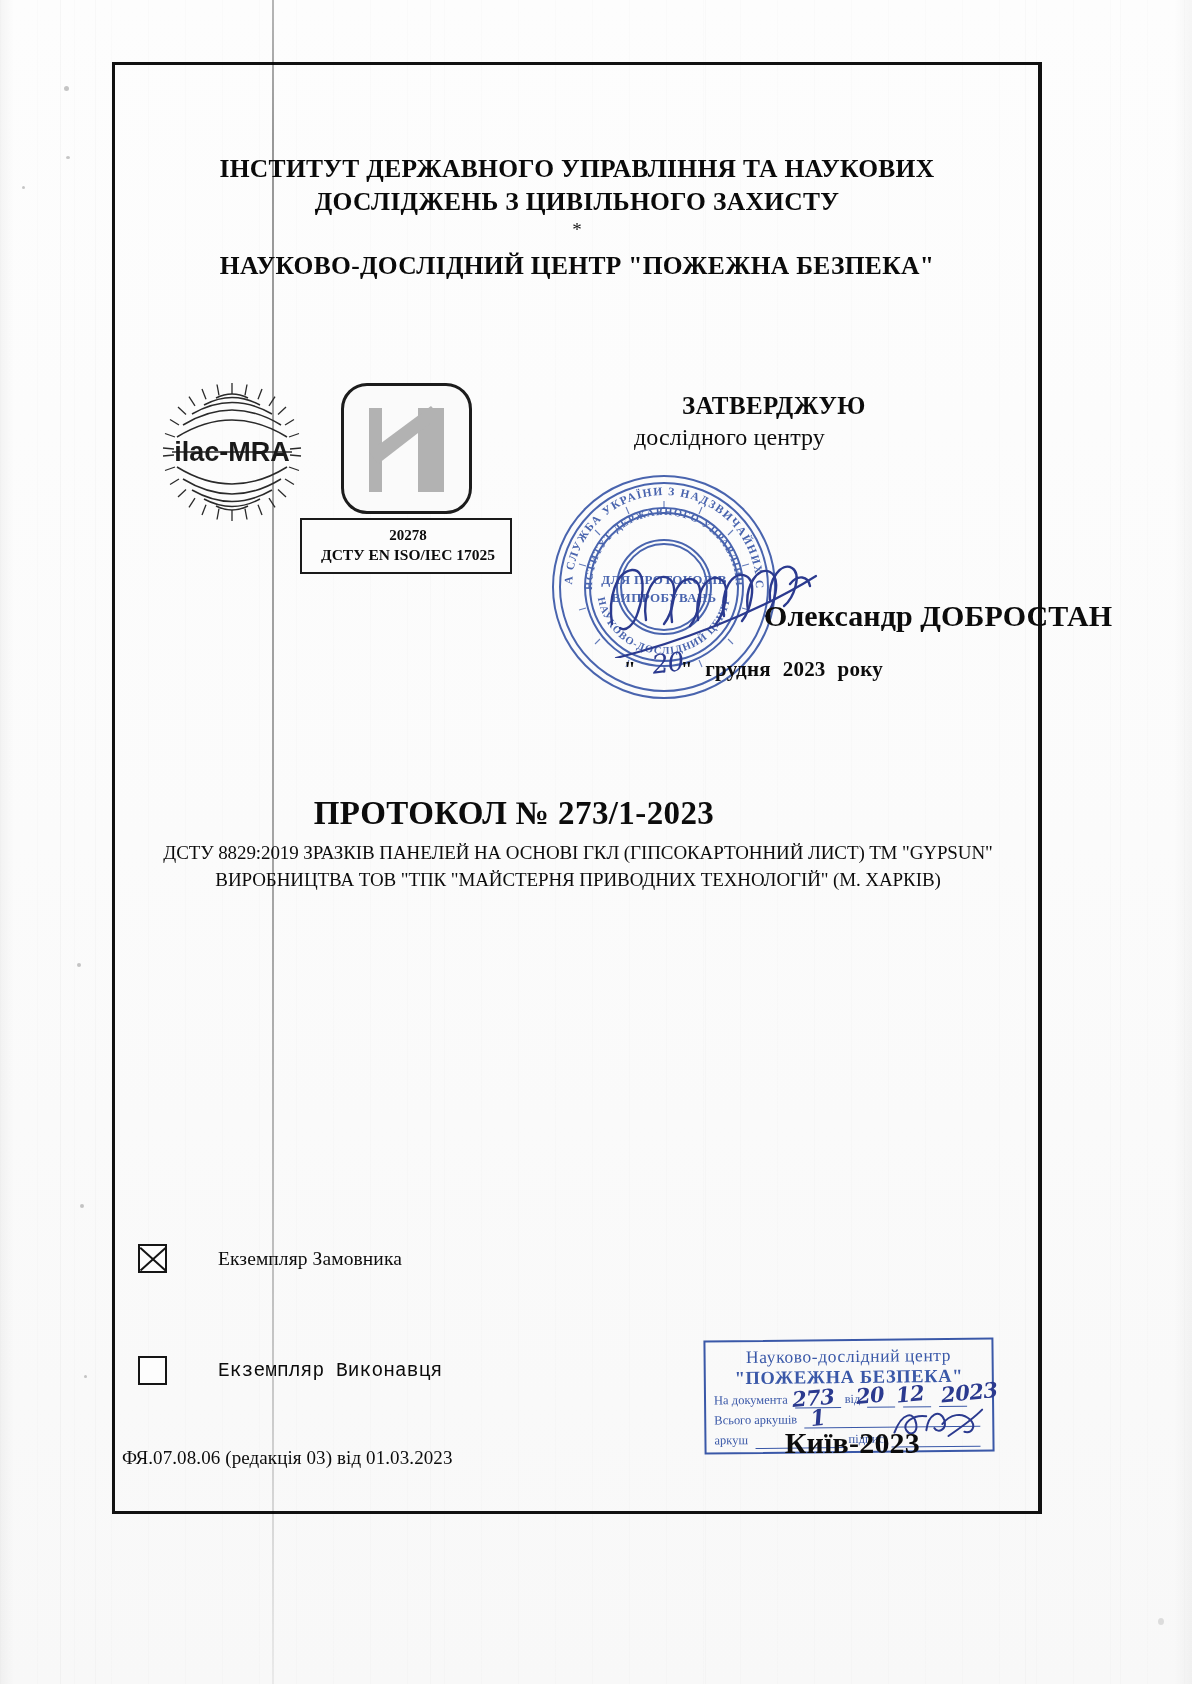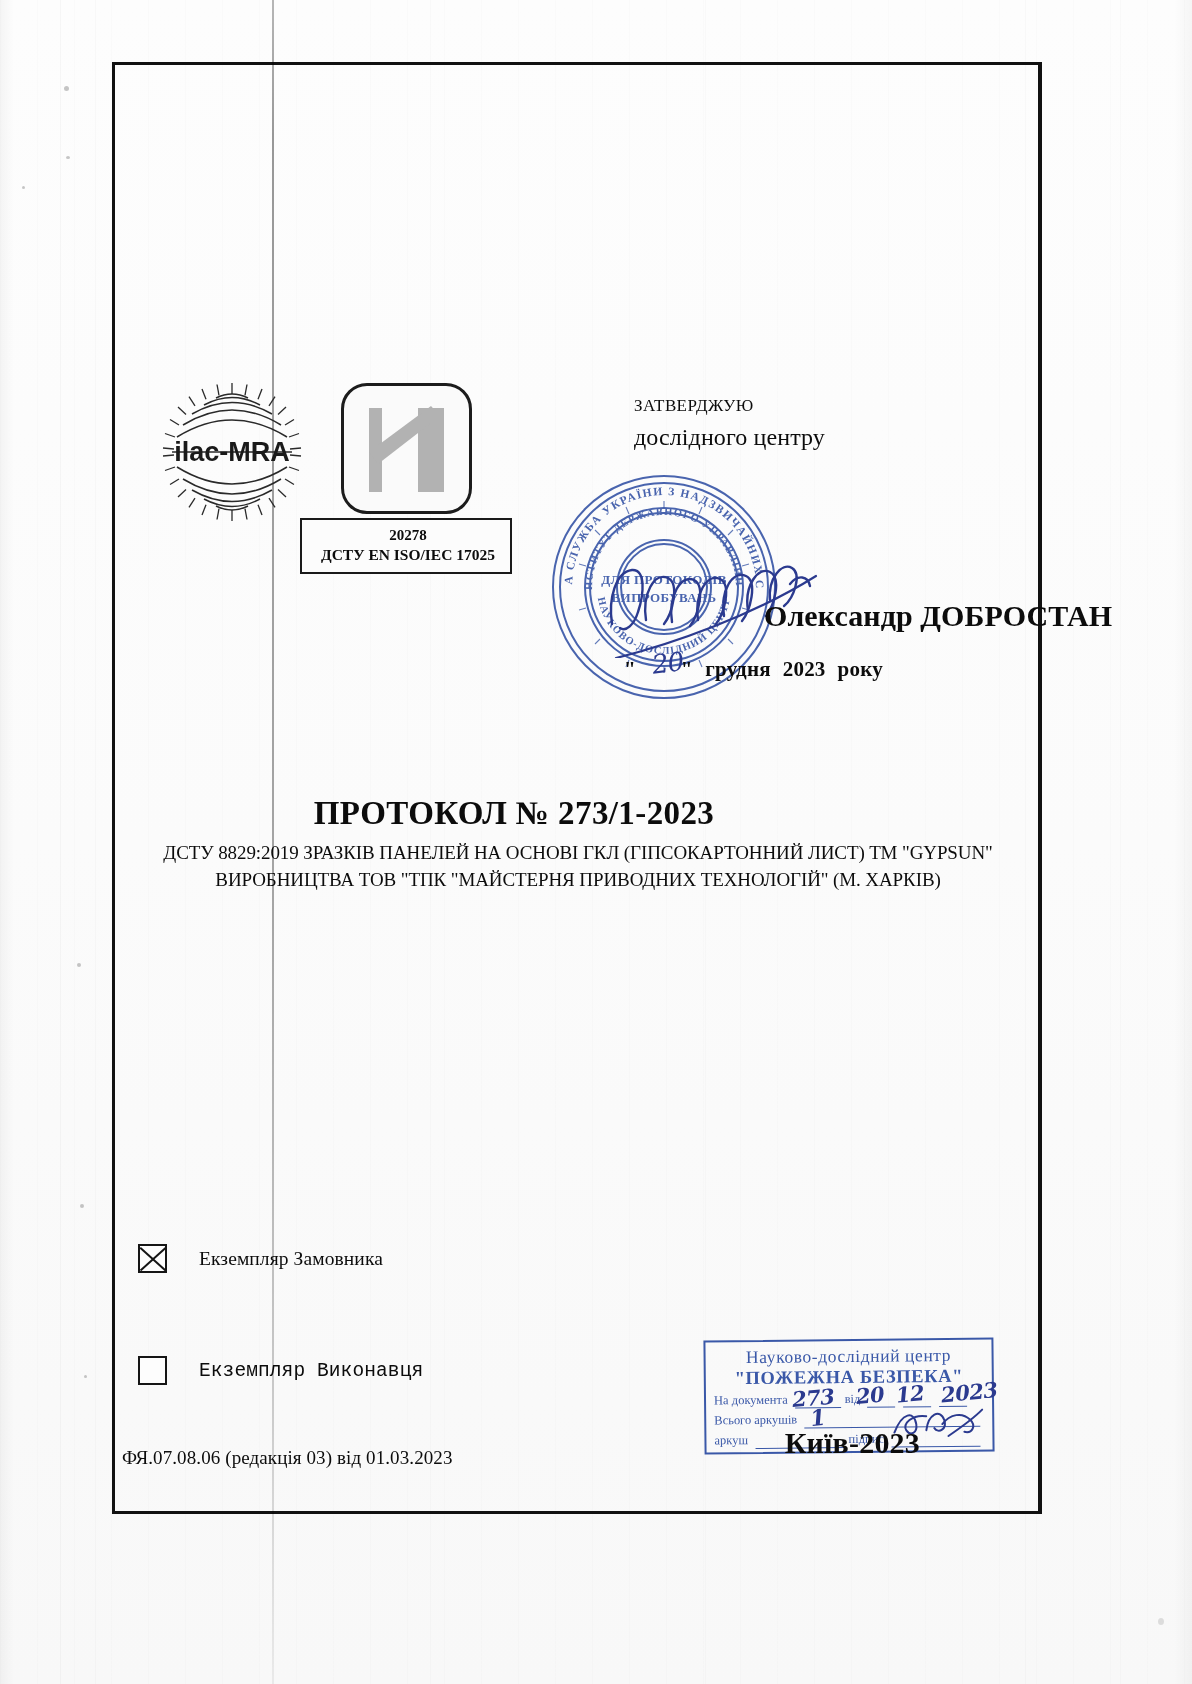--- a/index.html
+++ b/index.html
@@ -160,24 +160,25 @@
   }
 
   
   #approval {
     position: absolute;
     left: 522px;
     top: 328px;
     width: 400px;
   }
   #approve-word {
-    font-size: 17px;
-    font-weight: normal;
+    font-size: 25px;
+    font-weight: bold;
     letter-spacing: 0.4px;
     line-height: 32px;
+    margin-left: 48px;
   }
   .approve-role {
     font-size: 24px;
     line-height: 31px;
     letter-spacing: 0.1px;
   }
   #approver-name {
     position: absolute;
     left: 652px;
     top: 537px;
@@ -257,20 +258,21 @@
     letter-spacing: -0.1px;
     white-space: nowrap;
   }
 
   
   .copy-row {
     position: absolute;
     left: 26px;
     display: flex;
     align-items: center;
+    gap: 19px;
   }
   #copy-row-customer { top: 1182px; }
   #copy-row-performer { top: 1294px; font-family: Liberation Mono, monospace; }
   .cbox {
     width: 29px;
     height: 29px;
     border: 2px solid #151515;
     box-sizing: border-box;
     position: relative;
     background: #fdfdfd;
@@ -391,20 +393,26 @@
 <div class="speck" style="left:77px;top:963px;width:4px;height:4px;"></div>
 <div class="speck" style="left:80px;top:1204px;width:4px;height:4px;"></div>
 <div class="speck" style="left:84px;top:1375px;width:3px;height:3px;"></div>
 <div class="speck" style="left:1158px;top:1618px;width:6px;height:7px;opacity:.5"></div>
 
 <div id="page-frame"></div>
 <div id="crease"></div>
 
 <div id="content">
 
+  <div id="org-header">
+    <div class="org-line">ІНСТИТУТ ДЕРЖАВНОГО УПРАВЛІННЯ ТА НАУКОВИХ</div>
+    <div class="org-line">ДОСЛІДЖЕНЬ З ЦИВІЛЬНОГО ЗАХИСТУ</div>
+    <div id="org-star">*</div>
+    <div id="center-line">НАУКОВО-ДОСЛІДНИЙ ЦЕНТР "ПОЖЕЖНА БЕЗПЕКА"</div>
+  </div>
 
   <div id="ilac-logo">
     <svg width="146" height="146" viewBox="0 0 146 146">
       <defs>
         <clipPath id="globeClip">
             <circle cx="73" cy="73" r="60"></circle>
           </clipPath>
       </defs>
       <g clip-path="url(#globeClip)" fill="none" stroke="#2a2a2a" stroke-width="1.5">
         <path d="M13 73 H133"></path>

